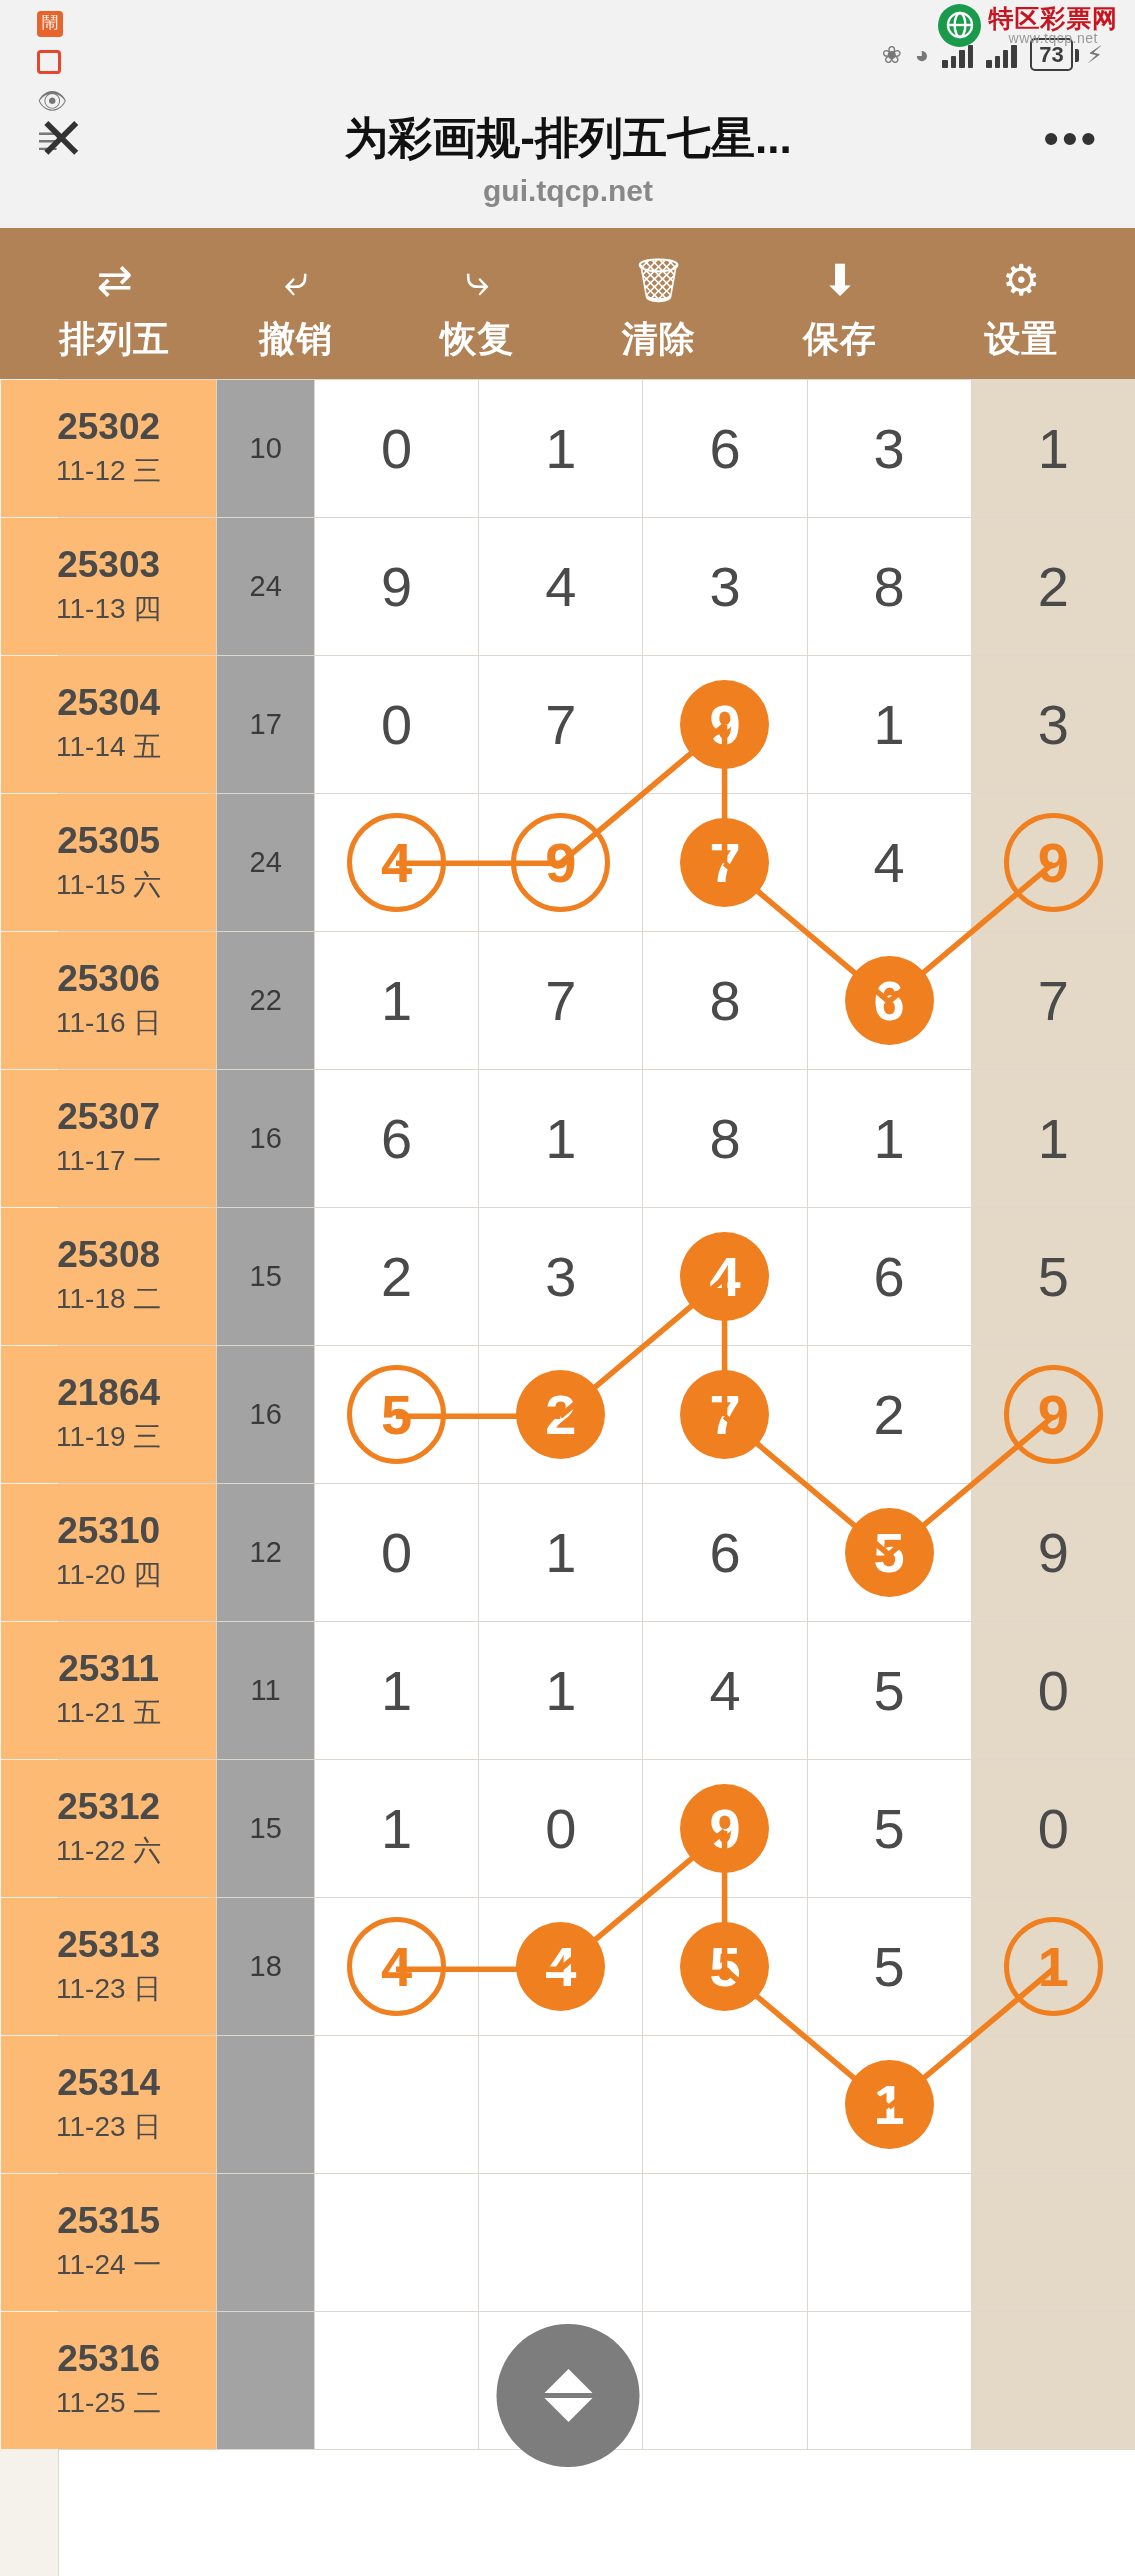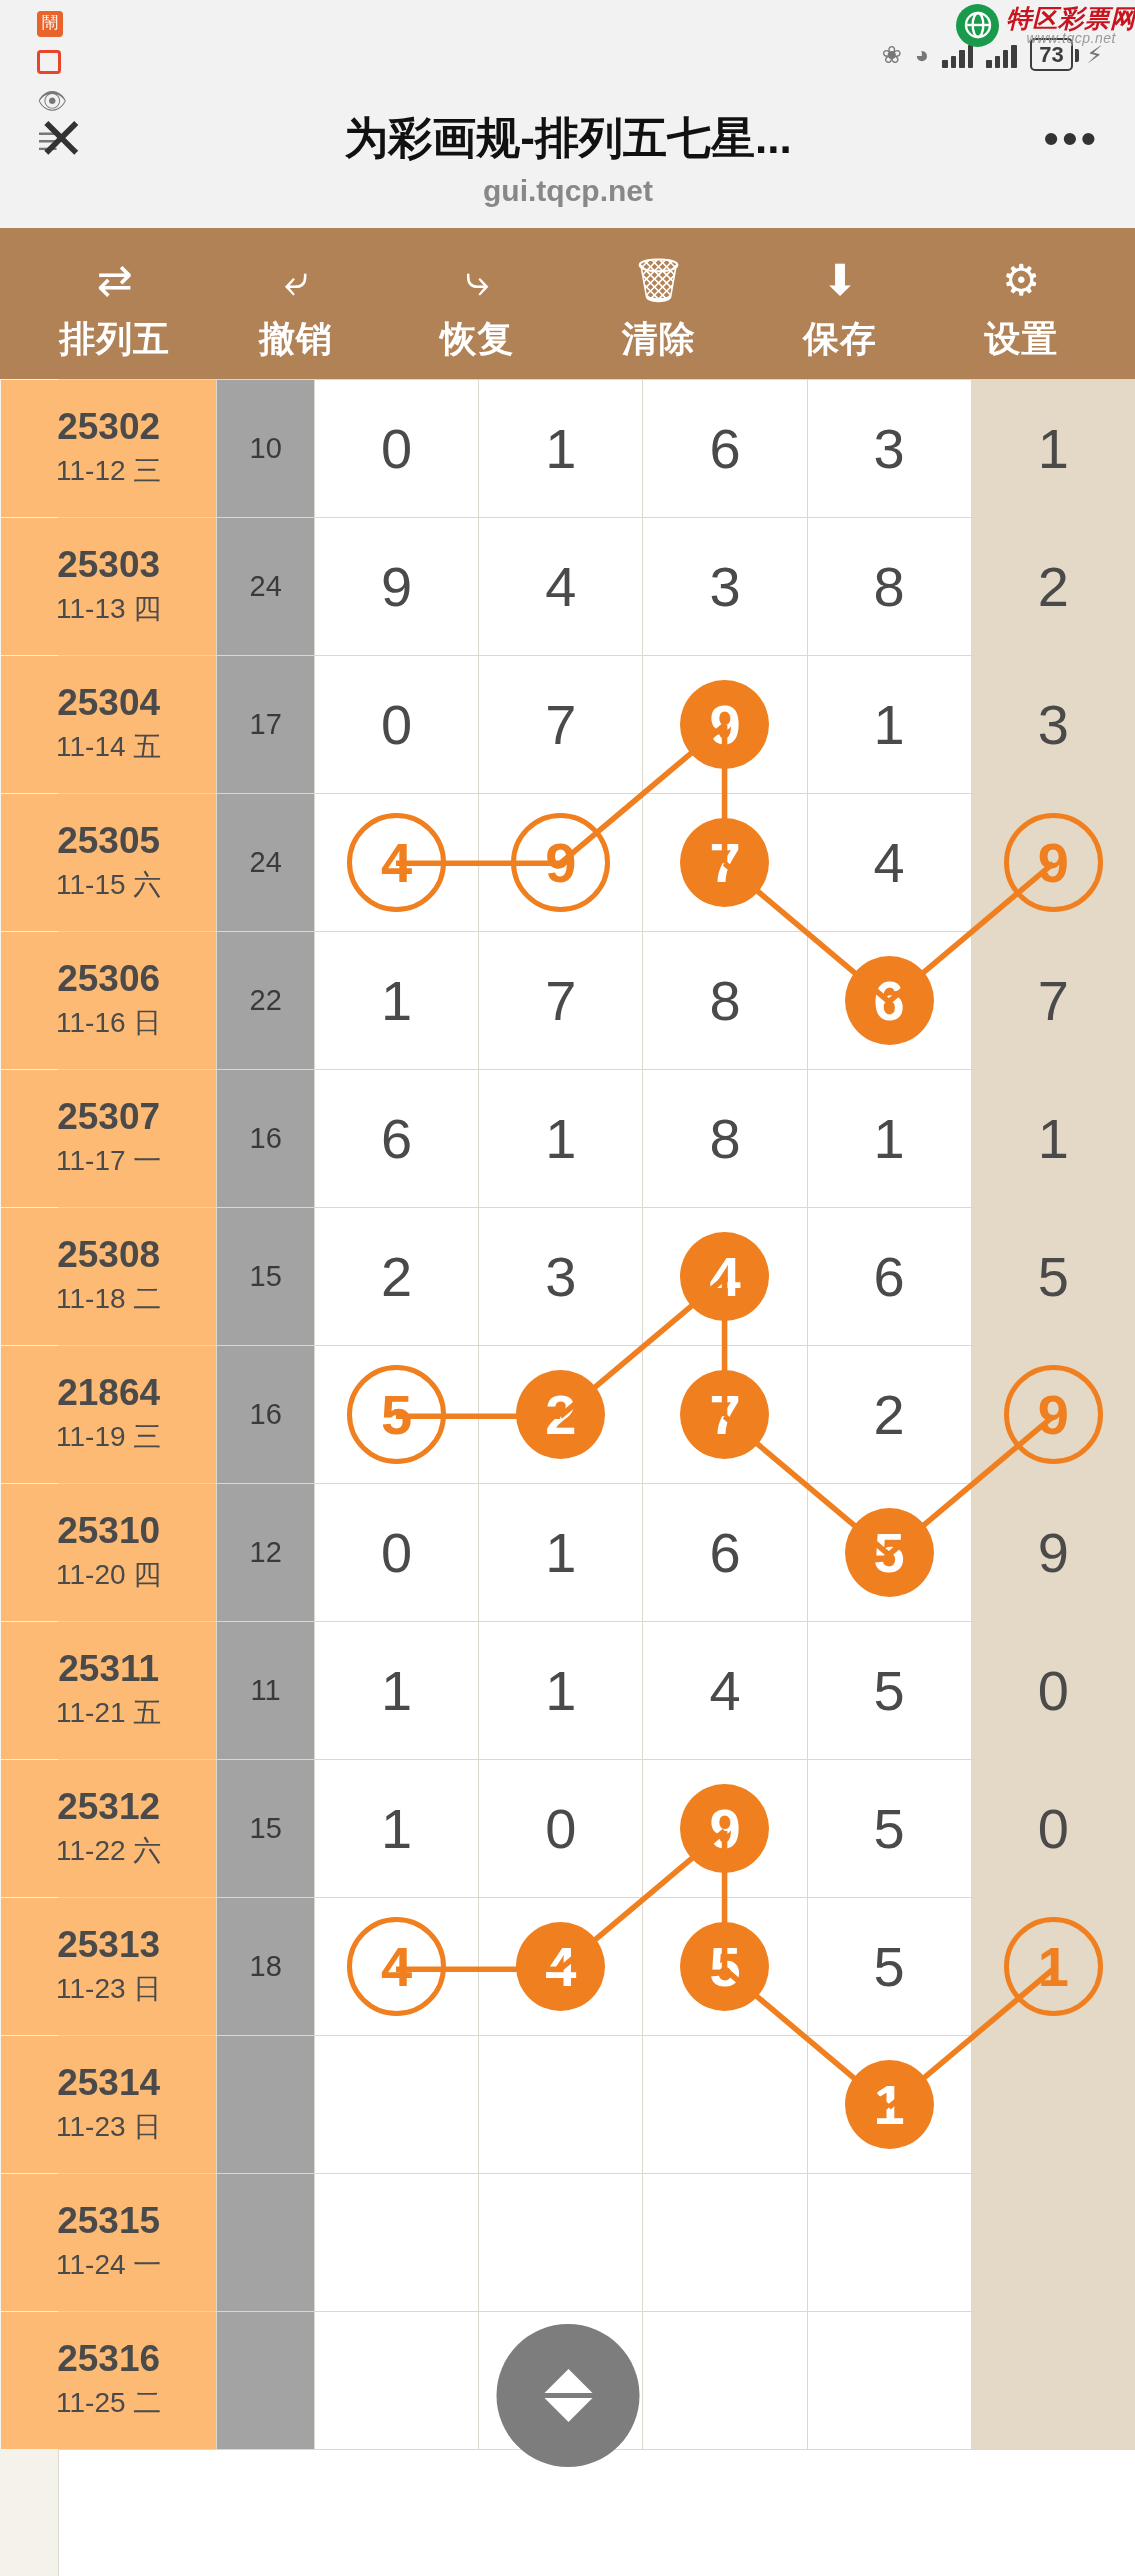--- a/index.html
+++ b/index.html
@@ -6,24 +6,23 @@
   body{
     width:1136px;height:2576px;
     background:#ffffff;
     font-family:"Liberation Sans","DejaVu Sans",sans-serif;
     -webkit-font-smoothing:antialiased;
     overflow:hidden;
     position:relative;
   }
   
   .watermark{
-    position:absolute;top:3.7px;right:0;
+    position:absolute;top:3.7px;right:18px;
     display:flex;align-items:center;gap:7.4px;
     z-index:50;
-    font-style:italic;
   }
   .wm-logo{
     width:43px;height:43px;border-radius:50%;
     background:#1a9b4c;position:relative;
     display:flex;align-items:center;justify-content:center;
     color:#fff;font-size:24px;font-weight:bold;
   }
   .wm-text{line-height:1.05;}
   .wm-main{color:#c8141e;font-size:25px;font-weight:bold;letter-spacing:0.9px;}
   .wm-sub{color:#999;font-size:14px;letter-spacing:0.5px;text-align:center;}

